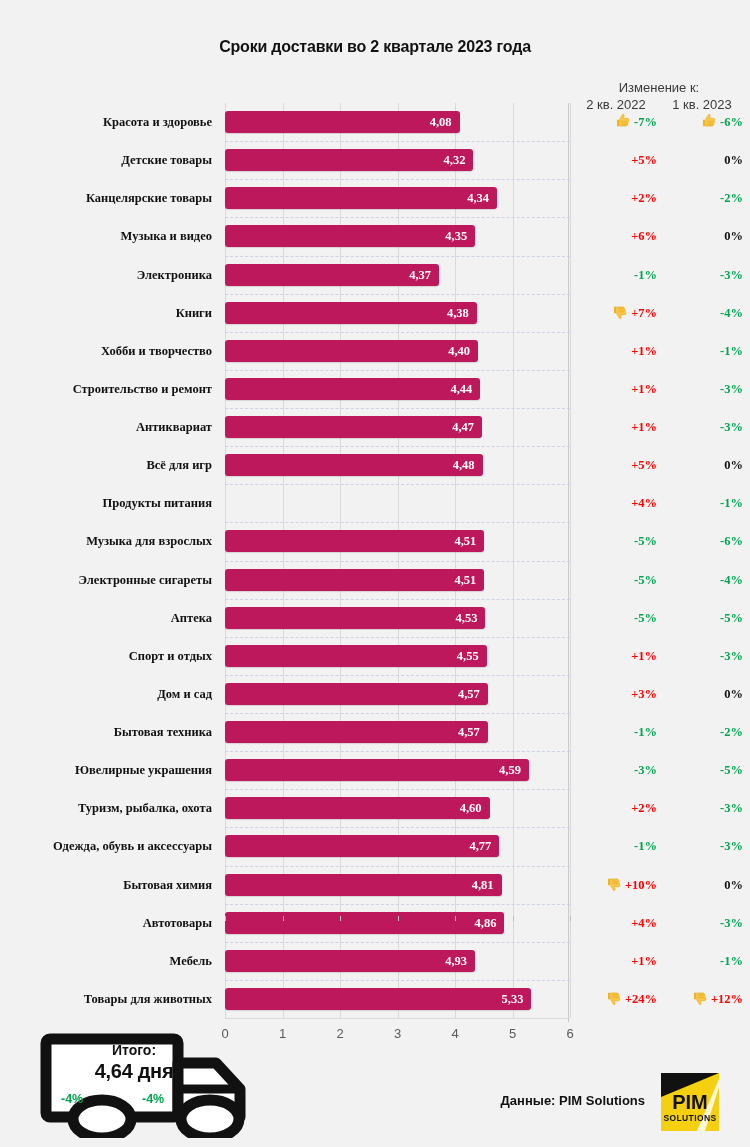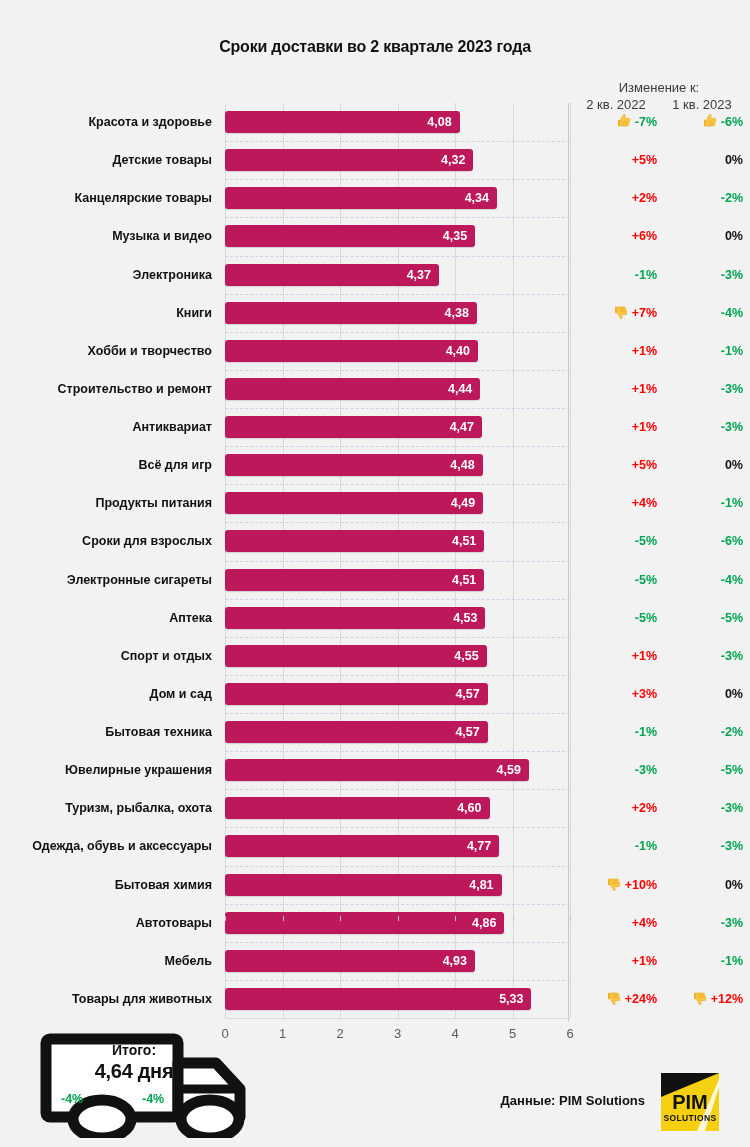--- a/index.html
+++ b/index.html
@@ -37,21 +37,21 @@
   .hgrid{position:absolute;left:0;width:345px;height:0;
          border-top:1px dashed #ccd3e8;}
   .axis-bottom{position:absolute;left:0;top:915px;width:345px;height:1px;background:#d9d9d9;}
   .tick{position:absolute;top:916px;width:1px;height:5px;background:#bdbdbd;}
   .ticklabel{
     position:absolute;top:1026px;
     font-size:13px;color:#5a5a5a;text-align:center;
     width:30px;margin-left:-15px;
   }
   
-  .row{position:absolute;left:0;height:38px;width:750px;}
+  .row{position:absolute;left:0;height:38px;width:750px;font-family:Liberation Serif, serif;}
   .cat{
     position:absolute;left:0;width:212px;
     text-align:right;
     font-size:12.5px;font-weight:bold;color:#111;
     line-height:22px;top:0;
     white-space:nowrap;
   }
   .bar{
     position:absolute;left:225px;top:0;height:22px;
     background:#be185d;
@@ -239,28 +239,25 @@
     <div class="row" style="top: 454.188px;">
       <div class="cat">Всё для игр</div>
       <div class="bar" style="width: 257.6px;">
         <span class="barval">4,48</span>
       </div>
       <div class="chg c1 down"><span>+5%</span></div>
       <div class="chg c2 zero"><span>0%</span></div>
     </div>
     <div class="row" style="top: 492.312px;">
       <div class="cat">Продукты питания</div>
-      <div class="bar" style="width: 258.175px;">
-        <span class="barval">4,49</span>
-      </div>
       <div class="chg c1 down"><span>+4%</span></div>
       <div class="chg c2 up"><span>-1%</span></div>
     </div>
     <div class="row" style="top: 530.438px;">
-      <div class="cat">Сроки для взрослых</div>
+      <div class="cat">Музыка для взрослых</div>
       <div class="bar" style="width: 259.325px;">
         <span class="barval">4,51</span>
       </div>
       <div class="chg c1 up"><span>-5%</span></div>
       <div class="chg c2 up"><span>-6%</span></div>
     </div>
     <div class="row" style="top: 568.562px;">
       <div class="cat">Электронные сигареты</div>
       <div class="bar" style="width: 259.325px;">
         <span class="barval">4,51</span>

